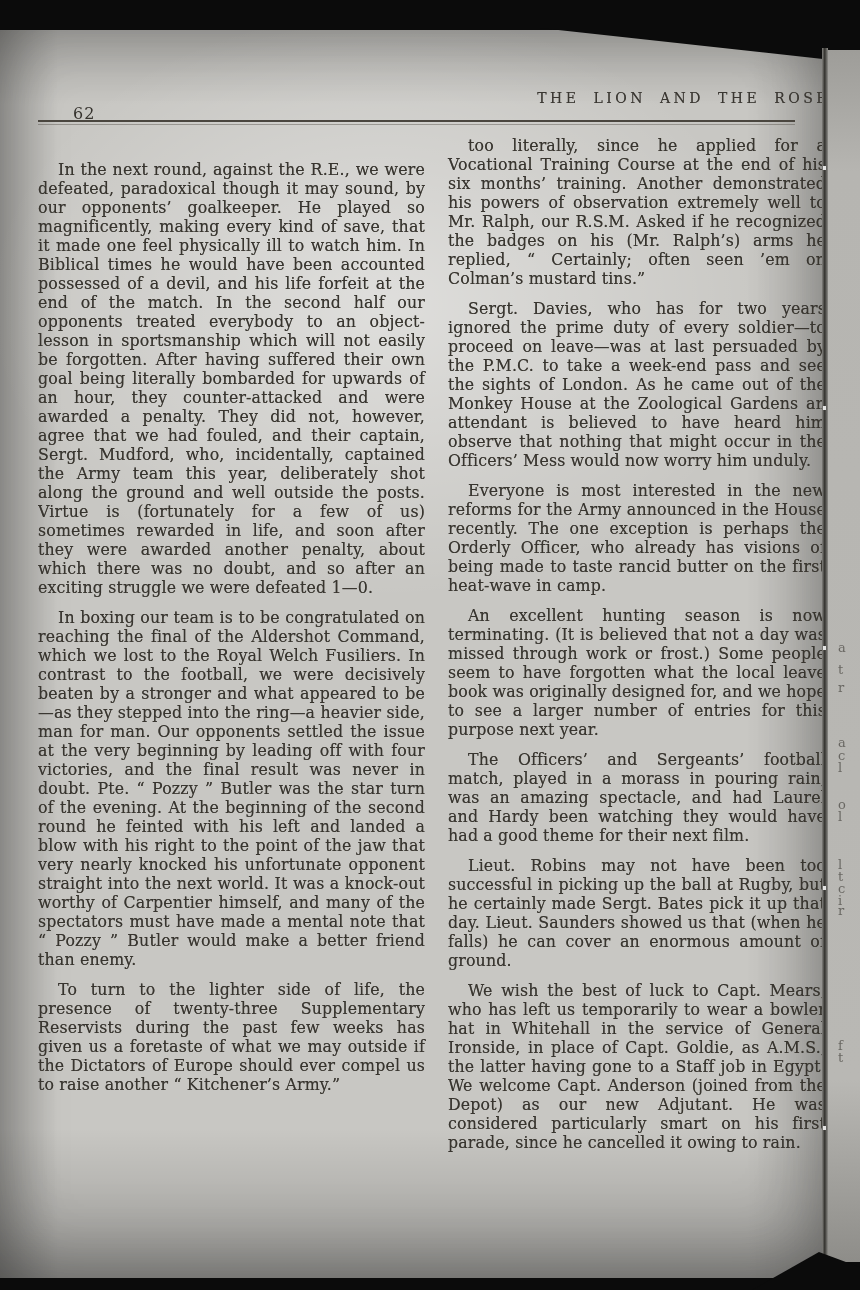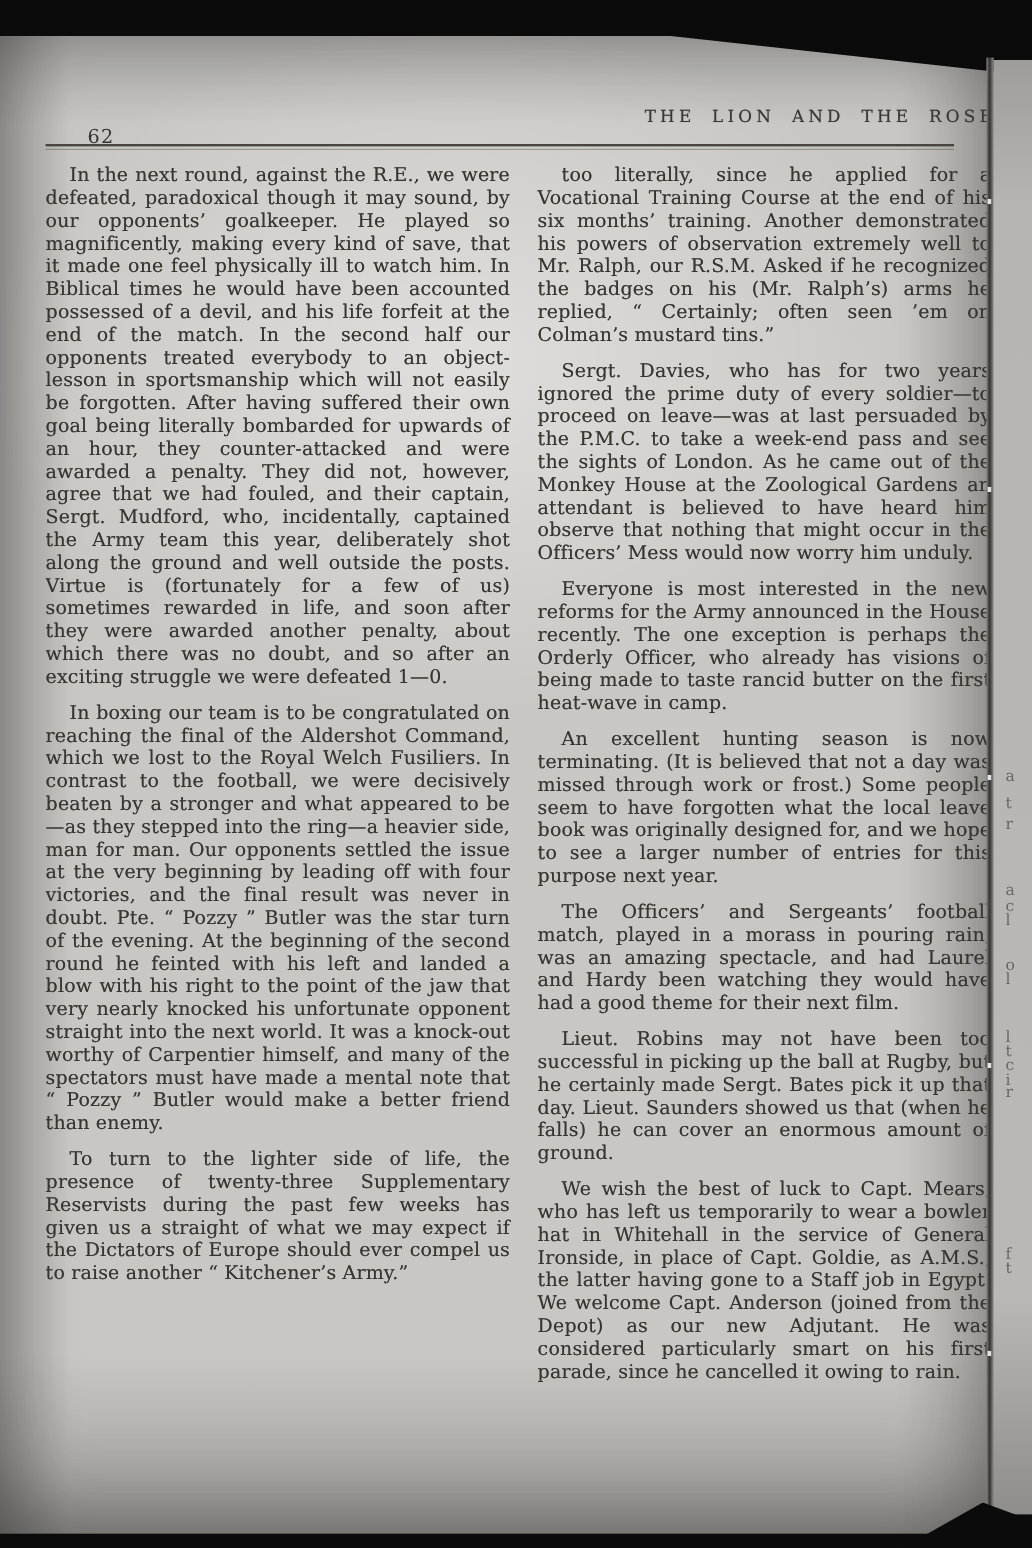--- a/index.html
+++ b/index.html
@@ -47,21 +47,21 @@
   }
 
   
   .columns {
     position: absolute; left: 38px; top: 106px;
     width: 788px; height: 1132px;
     display: flex; gap: 23px;
     overflow: hidden;
   }
   .col { box-sizing: border-box; }
-  .col-left  { width: 387px; }
+  .col-left  { width: 387px; margin-top: 24px; }
   .col-right { width: 378px; }
   .para {
     margin: 0 0 11px 0;
     text-indent: 20px;
     text-align: justify;
     font-size: 15.8px; line-height: 19px;
     letter-spacing: 0.15px;
     color: #38352f;
     text-shadow: 0 0 0.5px rgba(56,53,47,0.62);
   }
@@ -109,21 +109,21 @@
 
   <div class="page">
     <span class="page-number">62</span>
     <span class="journal-title">THE LION AND THE ROSE</span>
     <div class="header-rule"></div>
 
     <div class="columns">
       <div class="col col-left">
           <p class="para">In the next round, against the R.E., we were defeated, paradoxical though it may sound, by our opponents’ goalkeeper. He played so magnificently, making every kind of save, that it made one feel physically ill to watch him.  In Biblical times he would have been accounted possessed of a devil, and his life forfeit at the end of the match.  In the second half our opponents treated everybody to an object-lesson in sportsmanship which will not easily be forgotten.  After having suffered their own goal being literally bombarded for upwards of an hour, they counter-attacked and were awarded a penalty. They did not, however, agree that we had fouled, and their captain, Sergt. Mudford, who, incidentally, captained the Army team this year, deliberately shot along the ground and well outside the posts.  Virtue is (fortunately for a few of us) sometimes rewarded in life, and soon after they were awarded another penalty, about which there was no doubt, and so after an exciting struggle we were defeated 1—0.</p>
           <p class="para">In boxing our team is to be congratulated on reaching the final of the Aldershot Command, which we lost to the Royal Welch Fusiliers.  In contrast to the football, we were decisively beaten by a stronger and what appeared to be—as they stepped into the ring—a heavier side, man for man.  Our opponents settled the issue at the very beginning by leading off with four victories, and the final result was never in doubt.  Pte. “ Pozzy ” Butler was the star turn of the evening.  At the beginning of the second round he feinted with his left and landed a blow with his right to the point of the jaw that very nearly knocked his unfortunate opponent straight into the next world.  It was a knock-out worthy of Carpentier himself, and many of the spectators must have made a mental note that “ Pozzy ” Butler would make a better friend than enemy.</p>
-          <p class="para">To turn to the lighter side of life, the presence of twenty-three Supplementary Reservists during the past few weeks has given us a straight of what we may expect if the Dictators of Europe should ever compel us to raise another “ Kitchener’s Army.”</p>
+          <p class="para">To turn to the lighter side of life, the presence of twenty-three Supplementary Reservists during the past few weeks has given us a foretaste of what we may outside if the Dictators of Europe should ever compel us to raise another “ Kitchener’s Army.”</p>
         </div>
       <div class="col col-right">
           <p class="para">too literally, since he applied for a Vocational Training Course at the end of his six months’ training.  Another demonstrated his powers of observation extremely well to Mr. Ralph, our R.S.M. Asked if he recognized the badges on his (Mr. Ralph’s) arms he replied, “ Certainly; often seen ’em on Colman’s mustard tins.”</p>
           <p class="para">Sergt. Davies, who has for two years ignored the prime duty of every soldier—to proceed on leave—was at last persuaded by the P.M.C. to take a week-end pass and see the sights of London.  As he came out of the Monkey House at the Zoological Gardens an attendant is believed to have heard him observe that nothing that might occur in the Officers’ Mess would now worry him unduly.</p>
           <p class="para">Everyone is most interested in the new reforms for the Army announced in the House recently.  The one exception is perhaps the Orderly Officer, who already has visions of being made to taste rancid butter on the first heat-wave in camp.</p>
           <p class="para">An excellent hunting season is now terminating.  (It is believed that not a day was missed through work or frost.) Some people seem to have forgotten what the local leave book was originally designed for, and we hope to see a larger number of entries for this purpose next year.</p>
           <p class="para">The Officers’ and Sergeants’ football match, played in a morass in pouring rain, was an amazing spectacle, and had Laurel and Hardy been watching they would have had a good theme for their next film.</p>
           <p class="para">Lieut. Robins may not have been too successful in picking up the ball at Rugby, but he certainly made Sergt. Bates pick it up that day.  Lieut. Saunders showed us that (when he falls) he can cover an enormous amount of ground.</p>
           <p class="para">We wish the best of luck to Capt. Mears, who has left us temporarily to wear a bowler hat in Whitehall in the service of General Ironside, in place of Capt. Goldie, as A.M.S., the latter having gone to a Staff job in Egypt.  We welcome Capt. Anderson (joined from the Depot) as our new Adjutant.  He was considered particularly smart on his first parade, since he cancelled it owing to rain.</p>
         </div>

